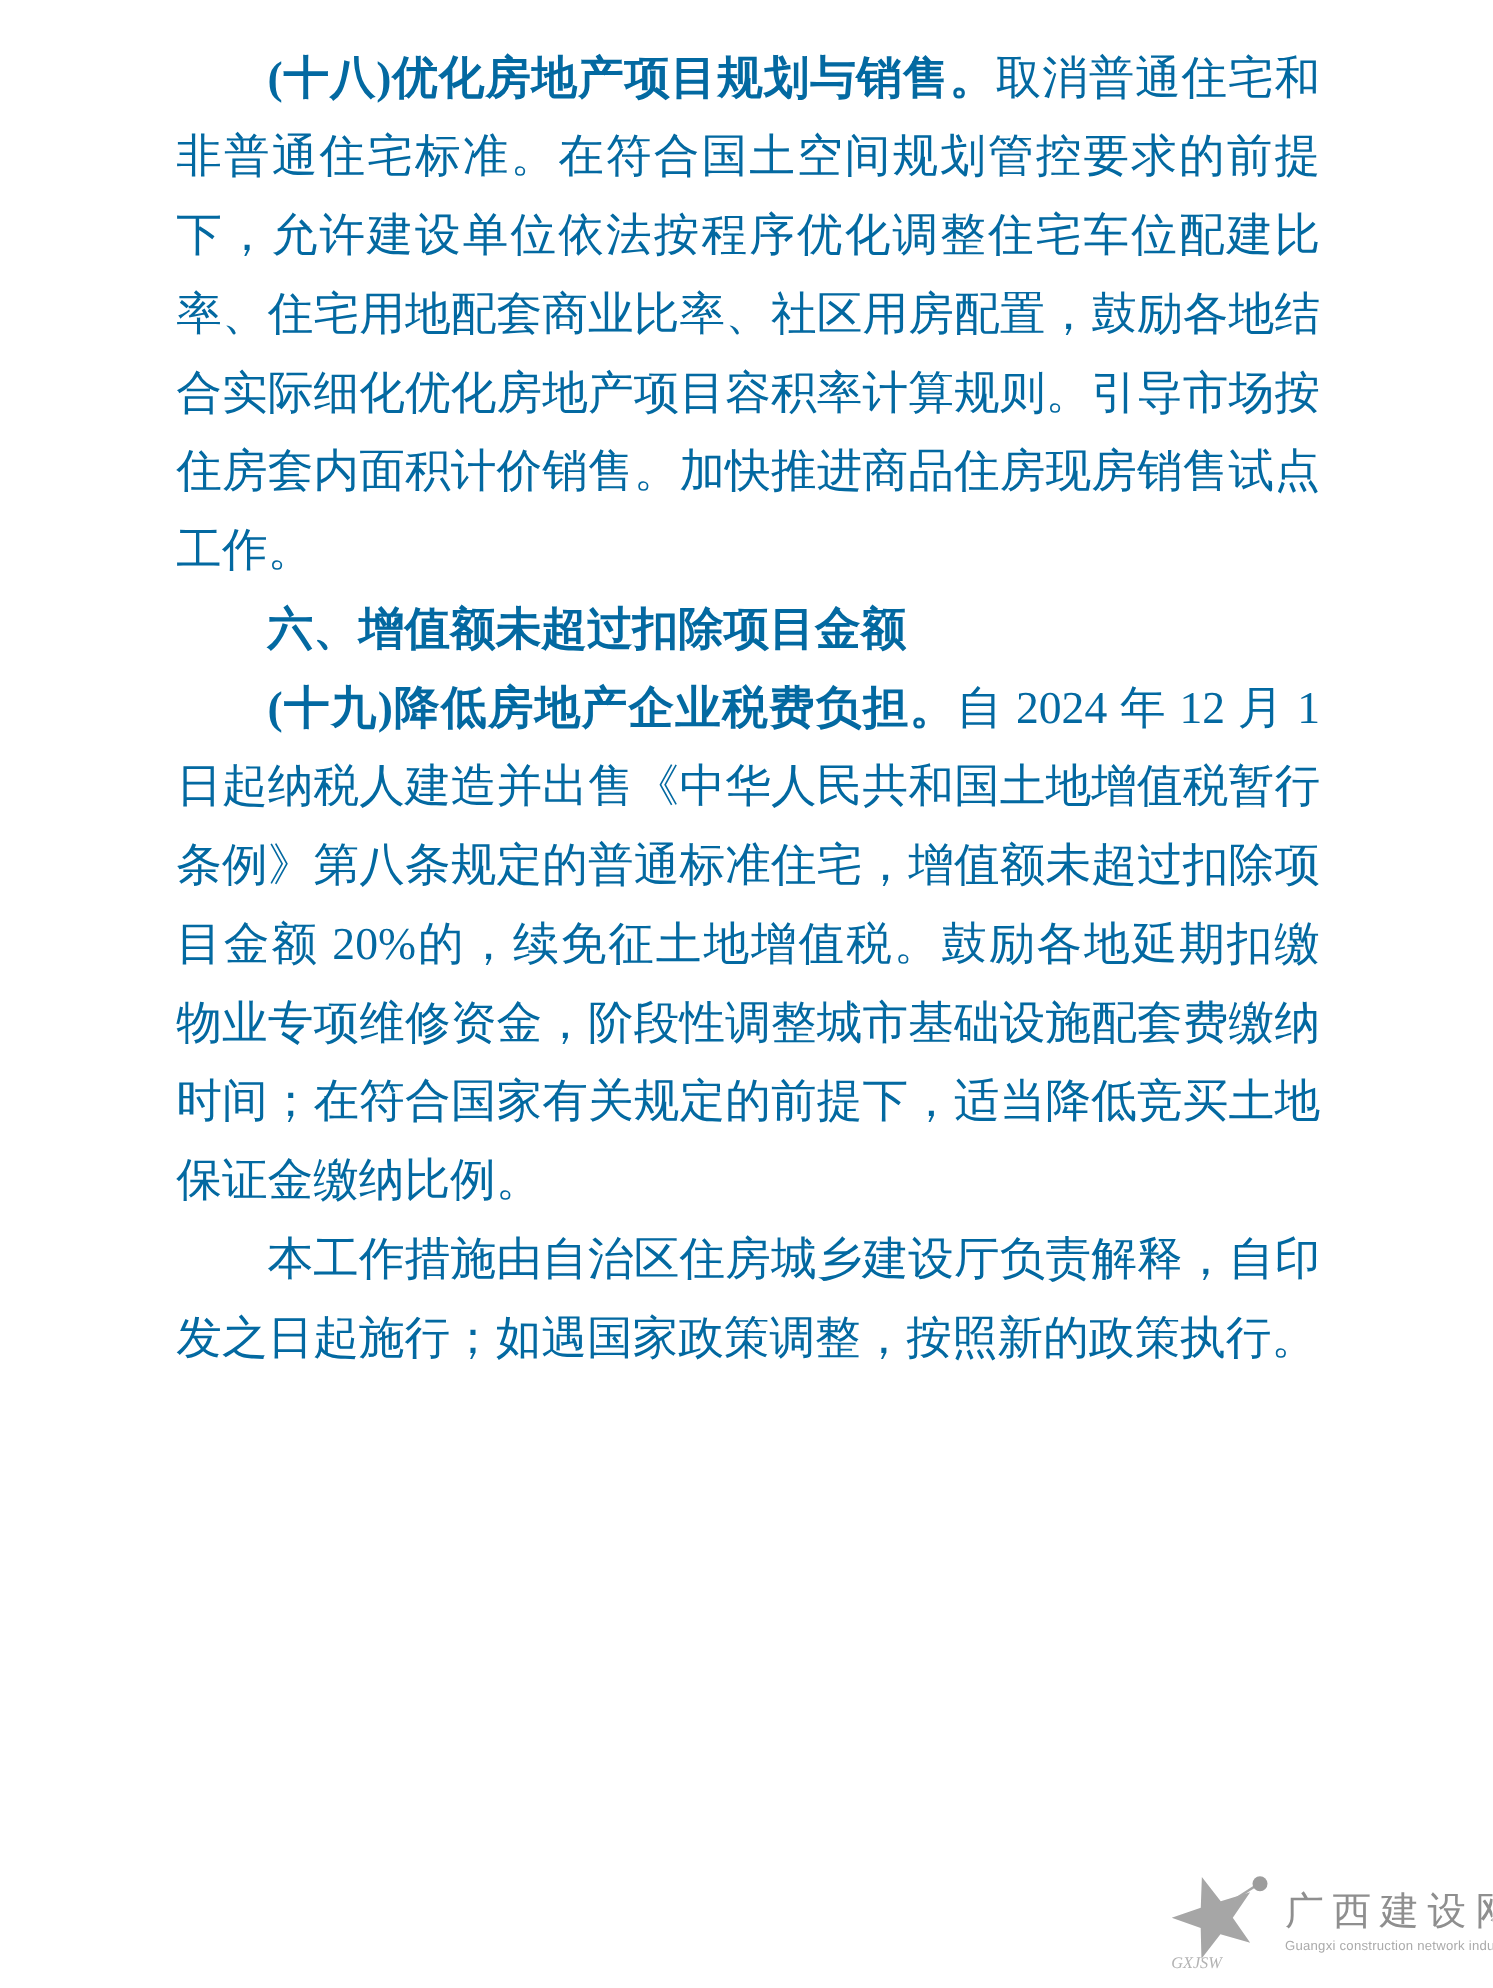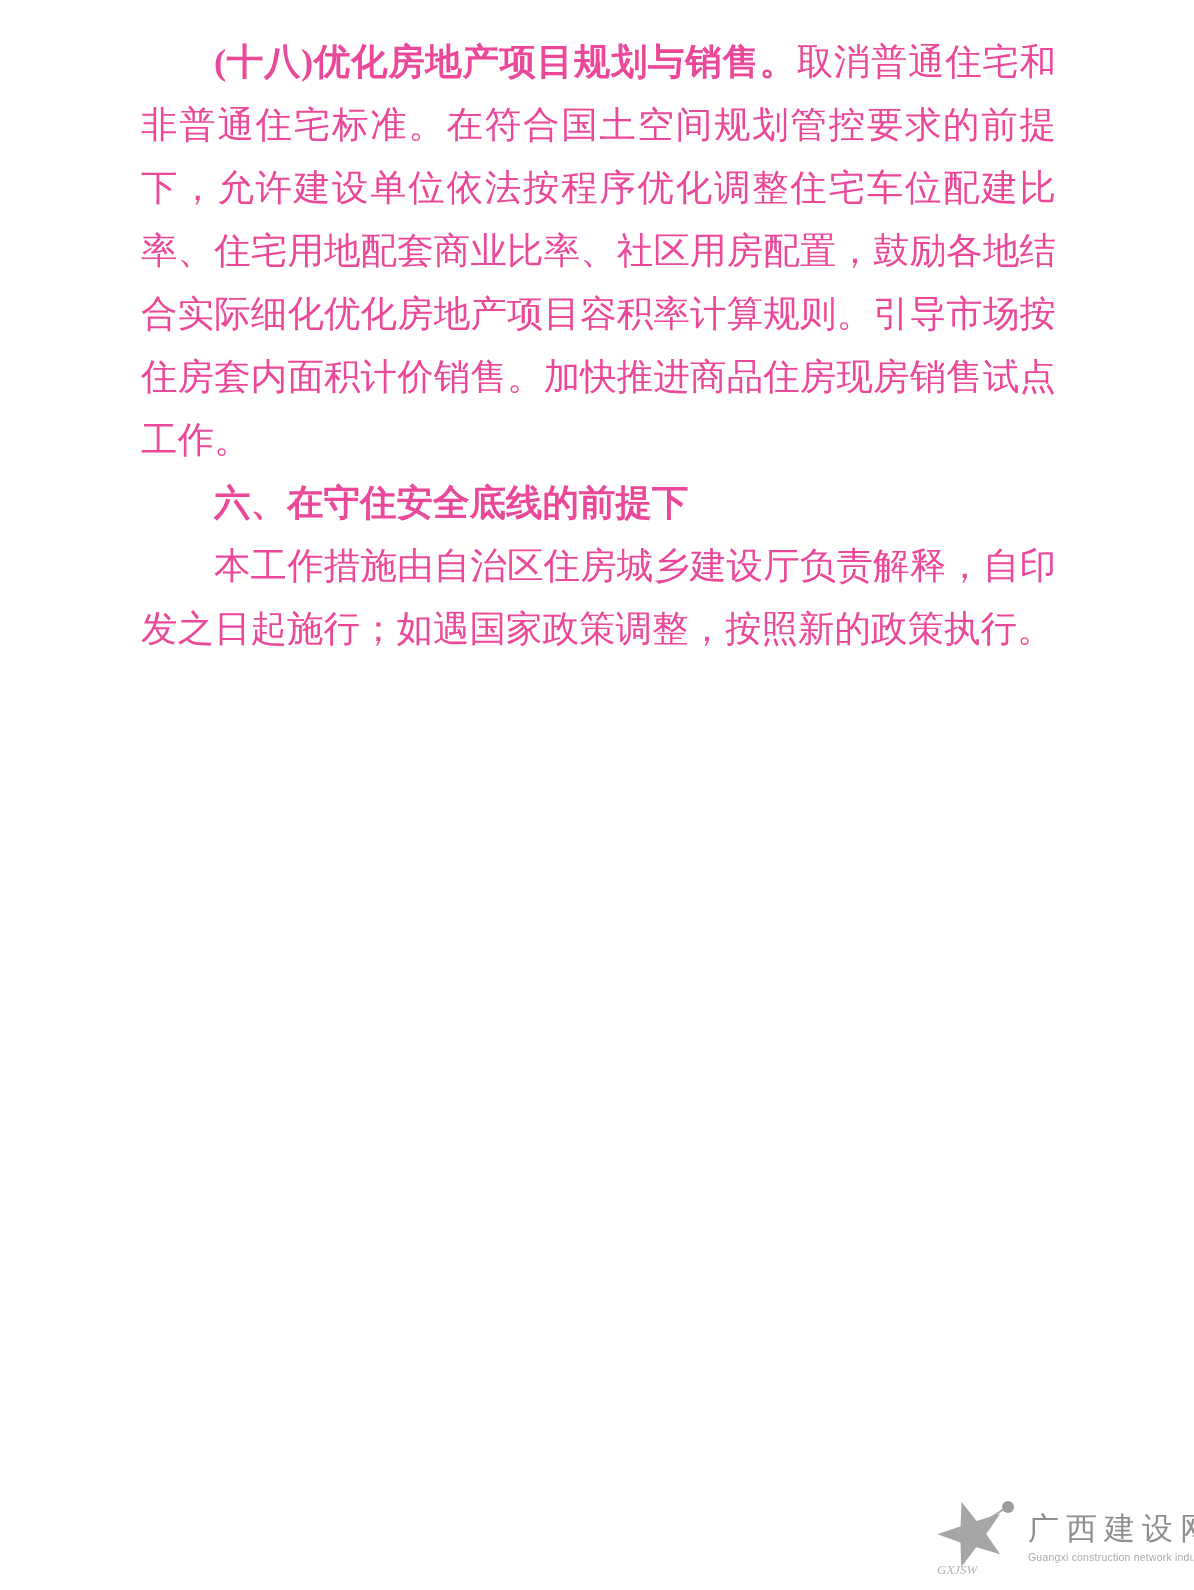--- a/index.html
+++ b/index.html
@@ -14,21 +14,21 @@
     overflow: hidden;
     font-family: "Liberation Serif", "DejaVu Serif", serif;
   }
   .doc {
     position: absolute;
     left: 141px;
     top: 30px;
     width: 915px;
     font-size: 36.5px;
     line-height: 63px;
-    color: #ec4899;
+    color: #0369a1;
     text-align: justify;
   }
   .doc p {
     margin: 0;
     padding: 0;
     text-indent: 2em;
   }
   .lead, .heading {
     font-weight: bold;
   }
@@ -66,21 +66,22 @@
     letter-spacing: 0.2px;
     white-space: nowrap;
     font-family: "Liberation Sans", "DejaVu Sans", sans-serif;
   }
 </style>
 </head>
 <body>
 
 <div class="doc">
   <p><span class="lead">(十八)优化房地产项目规划与销售。</span><span>取消普通住宅和非普通住宅标准。在符合国土空间规划管控要求的前提下，允许建设单位依法按程序优化调整住宅车位配建比率、住宅用地配套商业比率、社区用房配置，鼓励各地结合实际细化优化房地产项目容积率计算规则。引导市场按住房套内面积计价销售。加快推进商品住房现房销售试点工作。</span></p>
-  <p class="heading">六、在守住安全底线的前提下</p>
+  <p class="heading">六、增值额未超过扣除项目金额</p>
+  <p><span class="lead">(十九)降低房地产企业税费负担。</span><span>自 2024 年 12 月 1 日起纳税人建造并出售《中华人民共和国土地增值税暂行条例》第八条规定的普通标准住宅，增值额未超过扣除项目金额 20%的，续免征土地增值税。鼓励各地延期扣缴物业专项维修资金，阶段性调整城市基础设施配套费缴纳时间；在符合国家有关规定的前提下，适当降低竞买土地保证金缴纳比例。</span></p>
   <p>本工作措施由自治区住房城乡建设厅负责解释，自印发之日起施行；如遇国家政策调整，按照新的政策执行。</p>
 </div>
 
 <div class="watermark">
   <svg class="wm-star" width="100" height="92" viewBox="0 0 100 92">
     <g transform="rotate(-18 48 44)">
       <polygon points="48,10 56.4,33 81,33.5 61.5,48.5 68.5,72 48,58 27.5,72 34.5,48.5 15,33.5 39.6,33" fill="#a6a6a6"></polygon>
     </g>
     <line x1="63" y1="30" x2="80" y2="19" stroke="#a8a8a8" stroke-width="2"></line>
     <circle cx="84" cy="17" r="6" fill="#9d9d9d"></circle>

